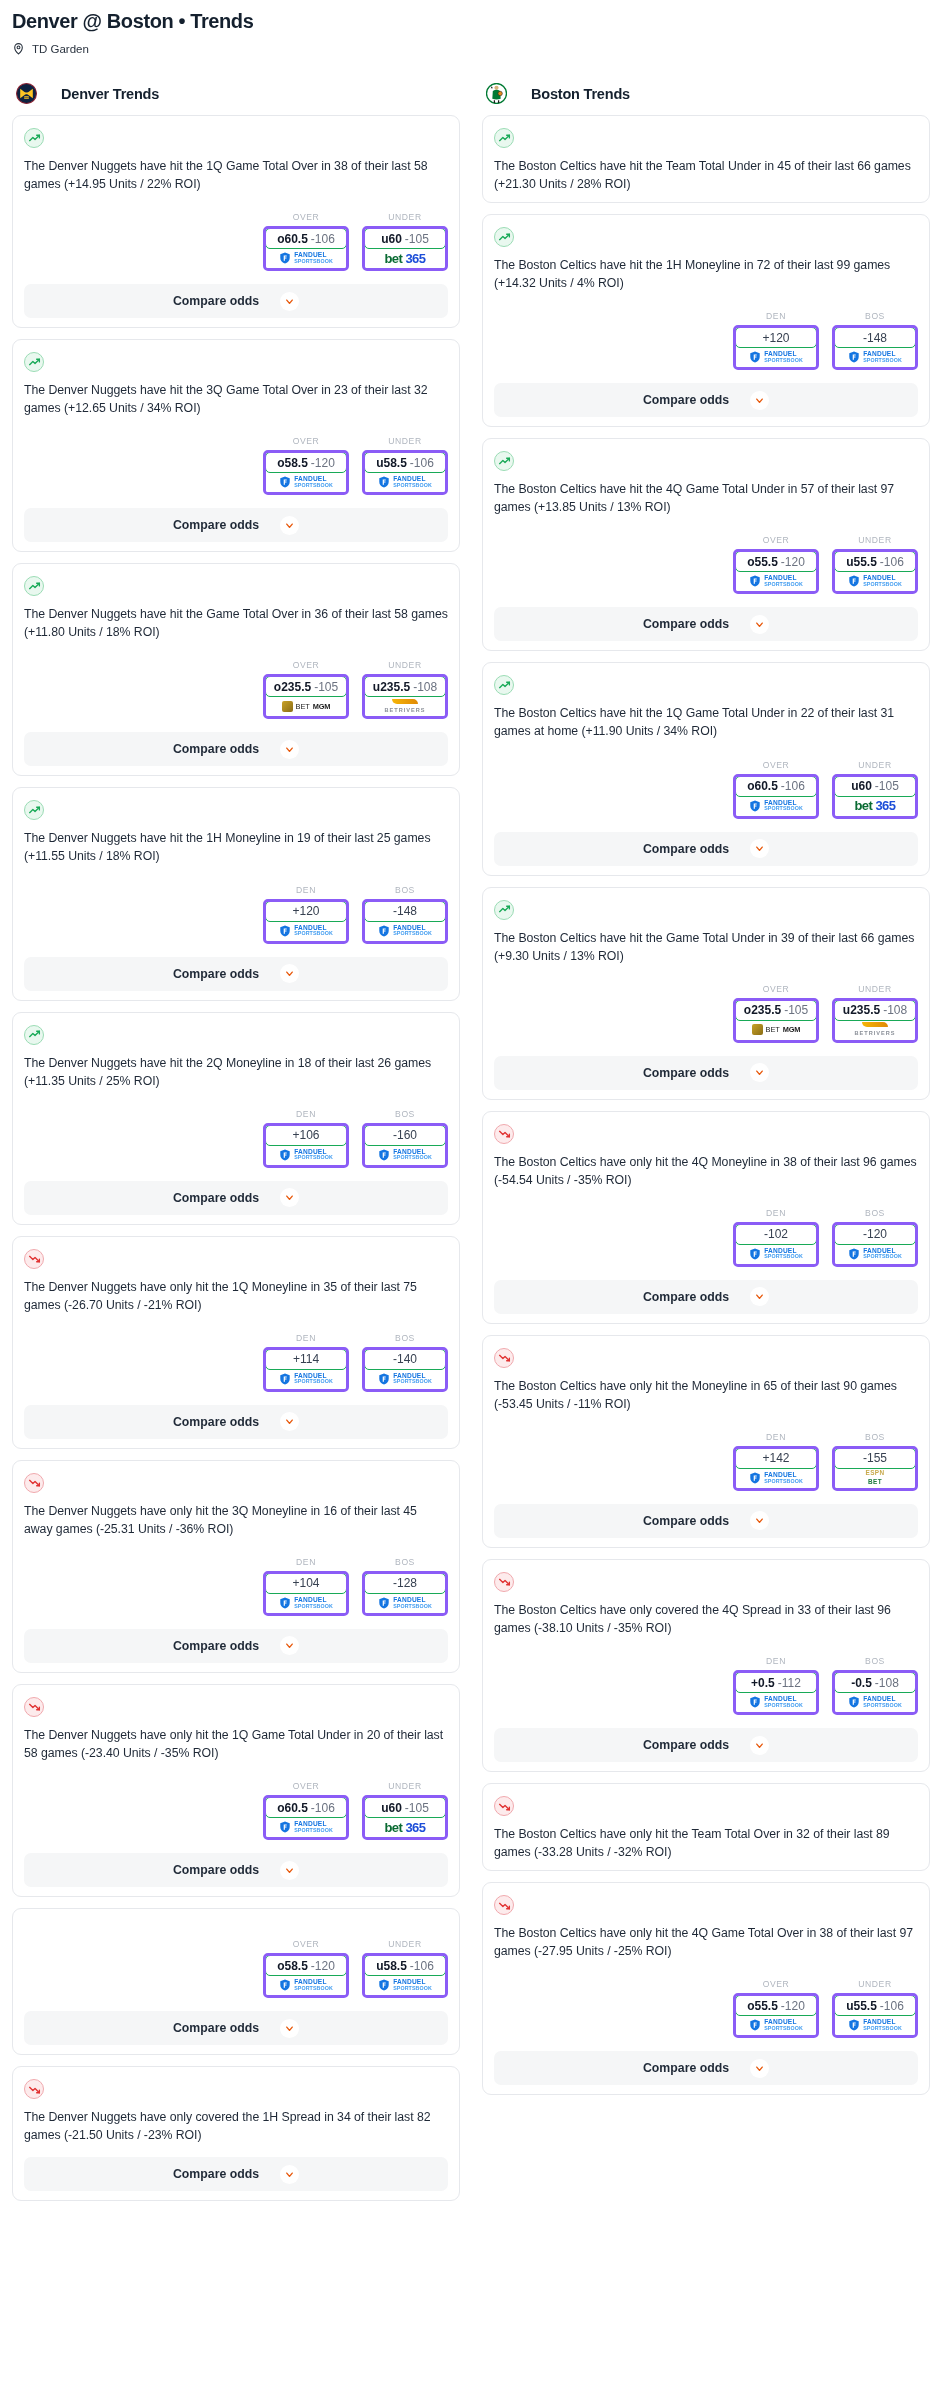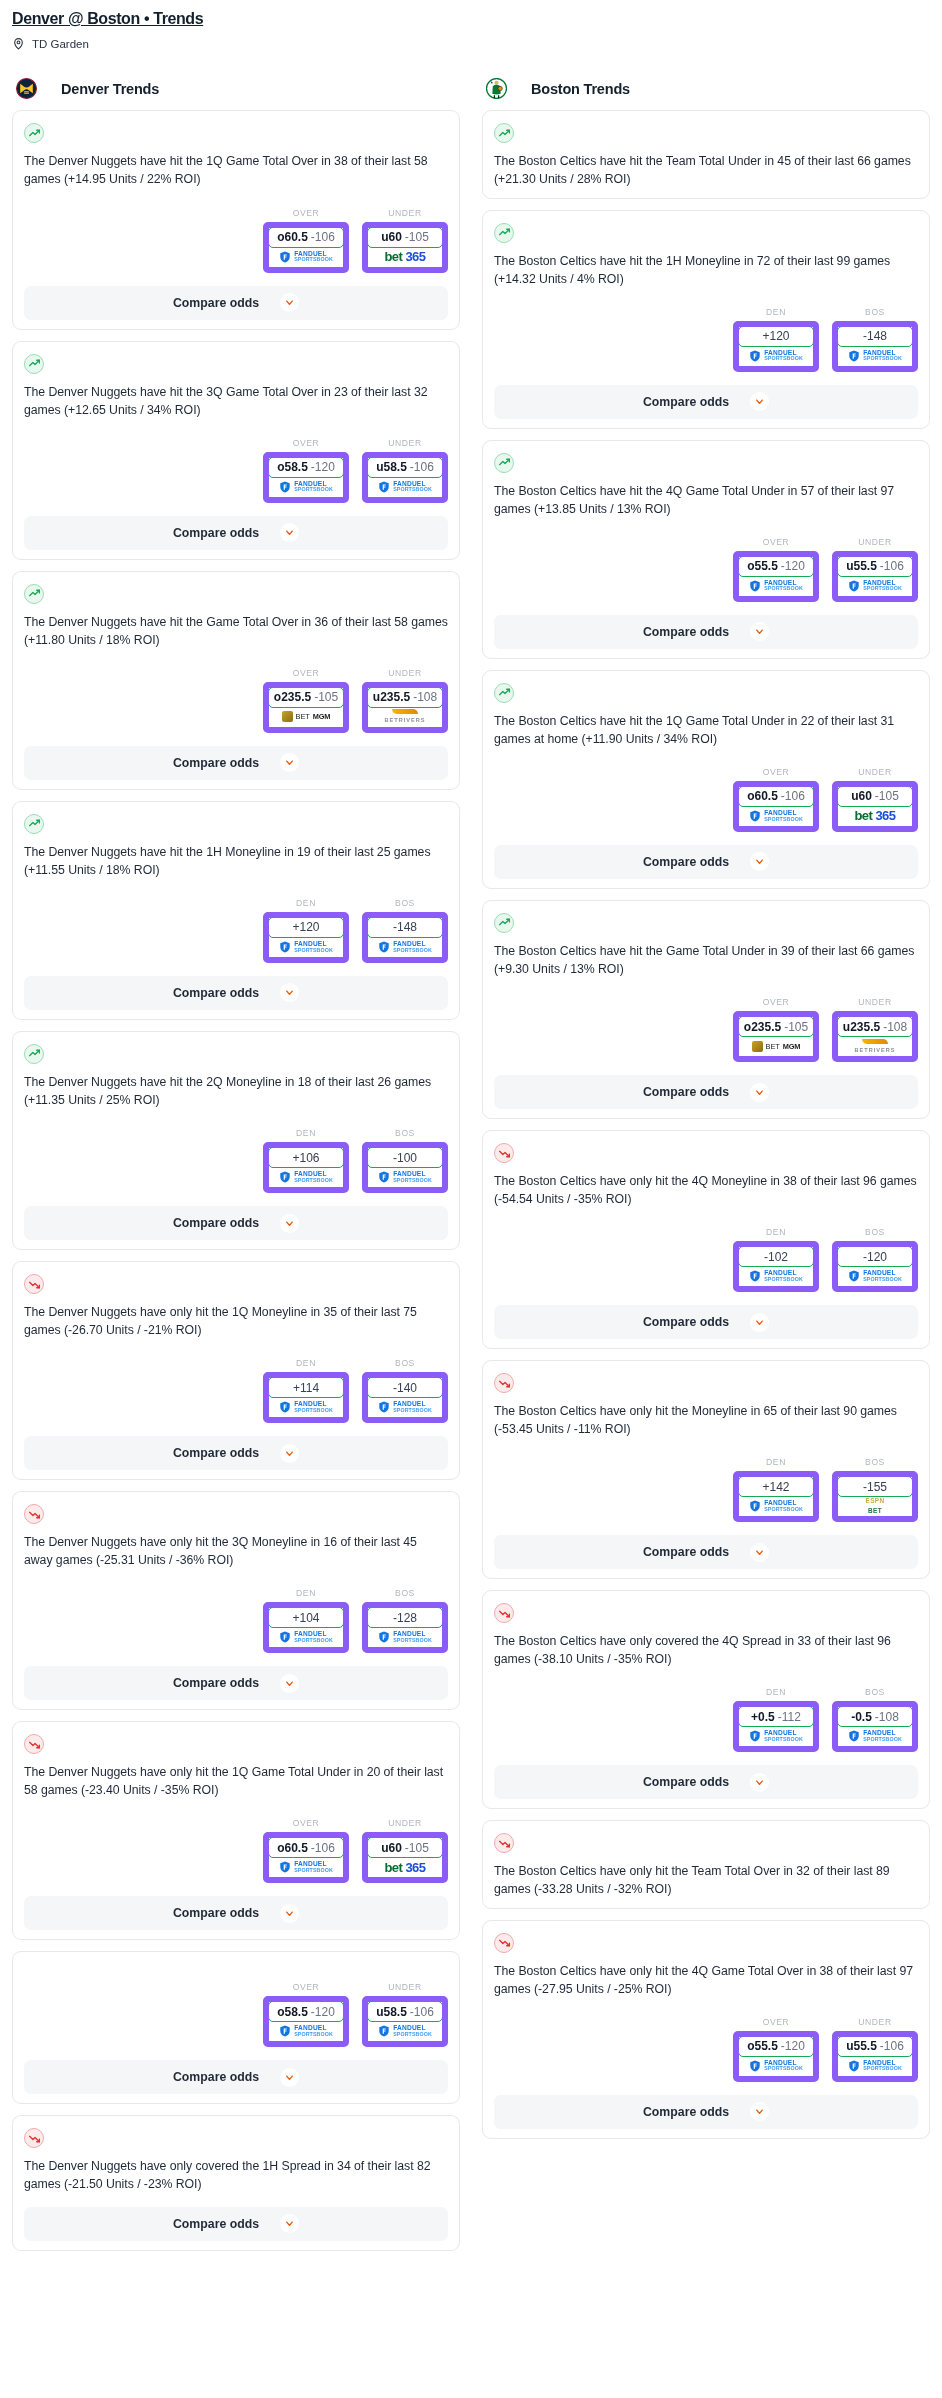--- a/index.html
+++ b/index.html
@@ -7,26 +7,25 @@
     width: 942px;
     background: #ffffff;
     font-family: "Liberation Sans", sans-serif;
     color: #1c2634;
   }
   body { padding: 0 0 24px 0; }
 
   
   .page-header { padding: 10px 12px 0 12px; }
   .page-title {
-    font-size: 16px;
+    font-size: 20px;
     font-weight: bold;
     letter-spacing: -0.4px;
     color: #14202e;
     line-height: 1.15;
-    text-decoration: underline;
   }
   .venue-row {
     display: flex;
     align-items: center;
     gap: 7px;
     margin-top: 9px;
   }
   .venue-label {
     font-size: 11.5px;
     color: #2b3440;
@@ -102,21 +101,21 @@
   }
   .odds-col { width: 86px; }
   .odds-label {
     text-align: center;
     font-size: 8.6px;
     letter-spacing: 0.55px;
     color: #b0b6bf;
     margin-bottom: 4px;
   }
   .odds-box {
-    border: 6px solid #8b5cf6;
+    border: 3px solid #8b5cf6;
     border-radius: 5px;
     overflow: hidden;
     background: #fff;
   }
   .odds-price {
     border: 1px solid #18a957;
     border-radius: 5px;
     height: 21px;
     display: flex;
     align-items: center;
@@ -491,21 +490,21 @@
                     <span class="w2">SPORTSBOOK</span>
                   </span>
                 </span>
               </div>
             </div>
           </div>
           <div class="odds-col">
             <div class="odds-label">BOS</div>
             <div class="odds-box">
               <div class="odds-price single">
-                <span class="line">-100</span>
+                <span class="line">-160</span>
               </div>
               <div class="book-row">
                 <span class="bk bk-fanduel">
                   <svg class="shield" viewBox="0 0 24 28">
                     <path d="M12 1 L23 5 V14 C23 21 18 25 12 27 C6 25 1 21 1 14 V5 Z" fill="#1475e1"></path>
                     <path d="M9 8 h7 v2.6 h-4.3 v2.2 h3.8 v2.6 h-3.8 v4.9 h-2.7 z" fill="#ffffff"></path>
                   </svg>
                   <span class="words">
                     <span class="w1">FANDUEL</span>
                     <span class="w2">SPORTSBOOK</span>

